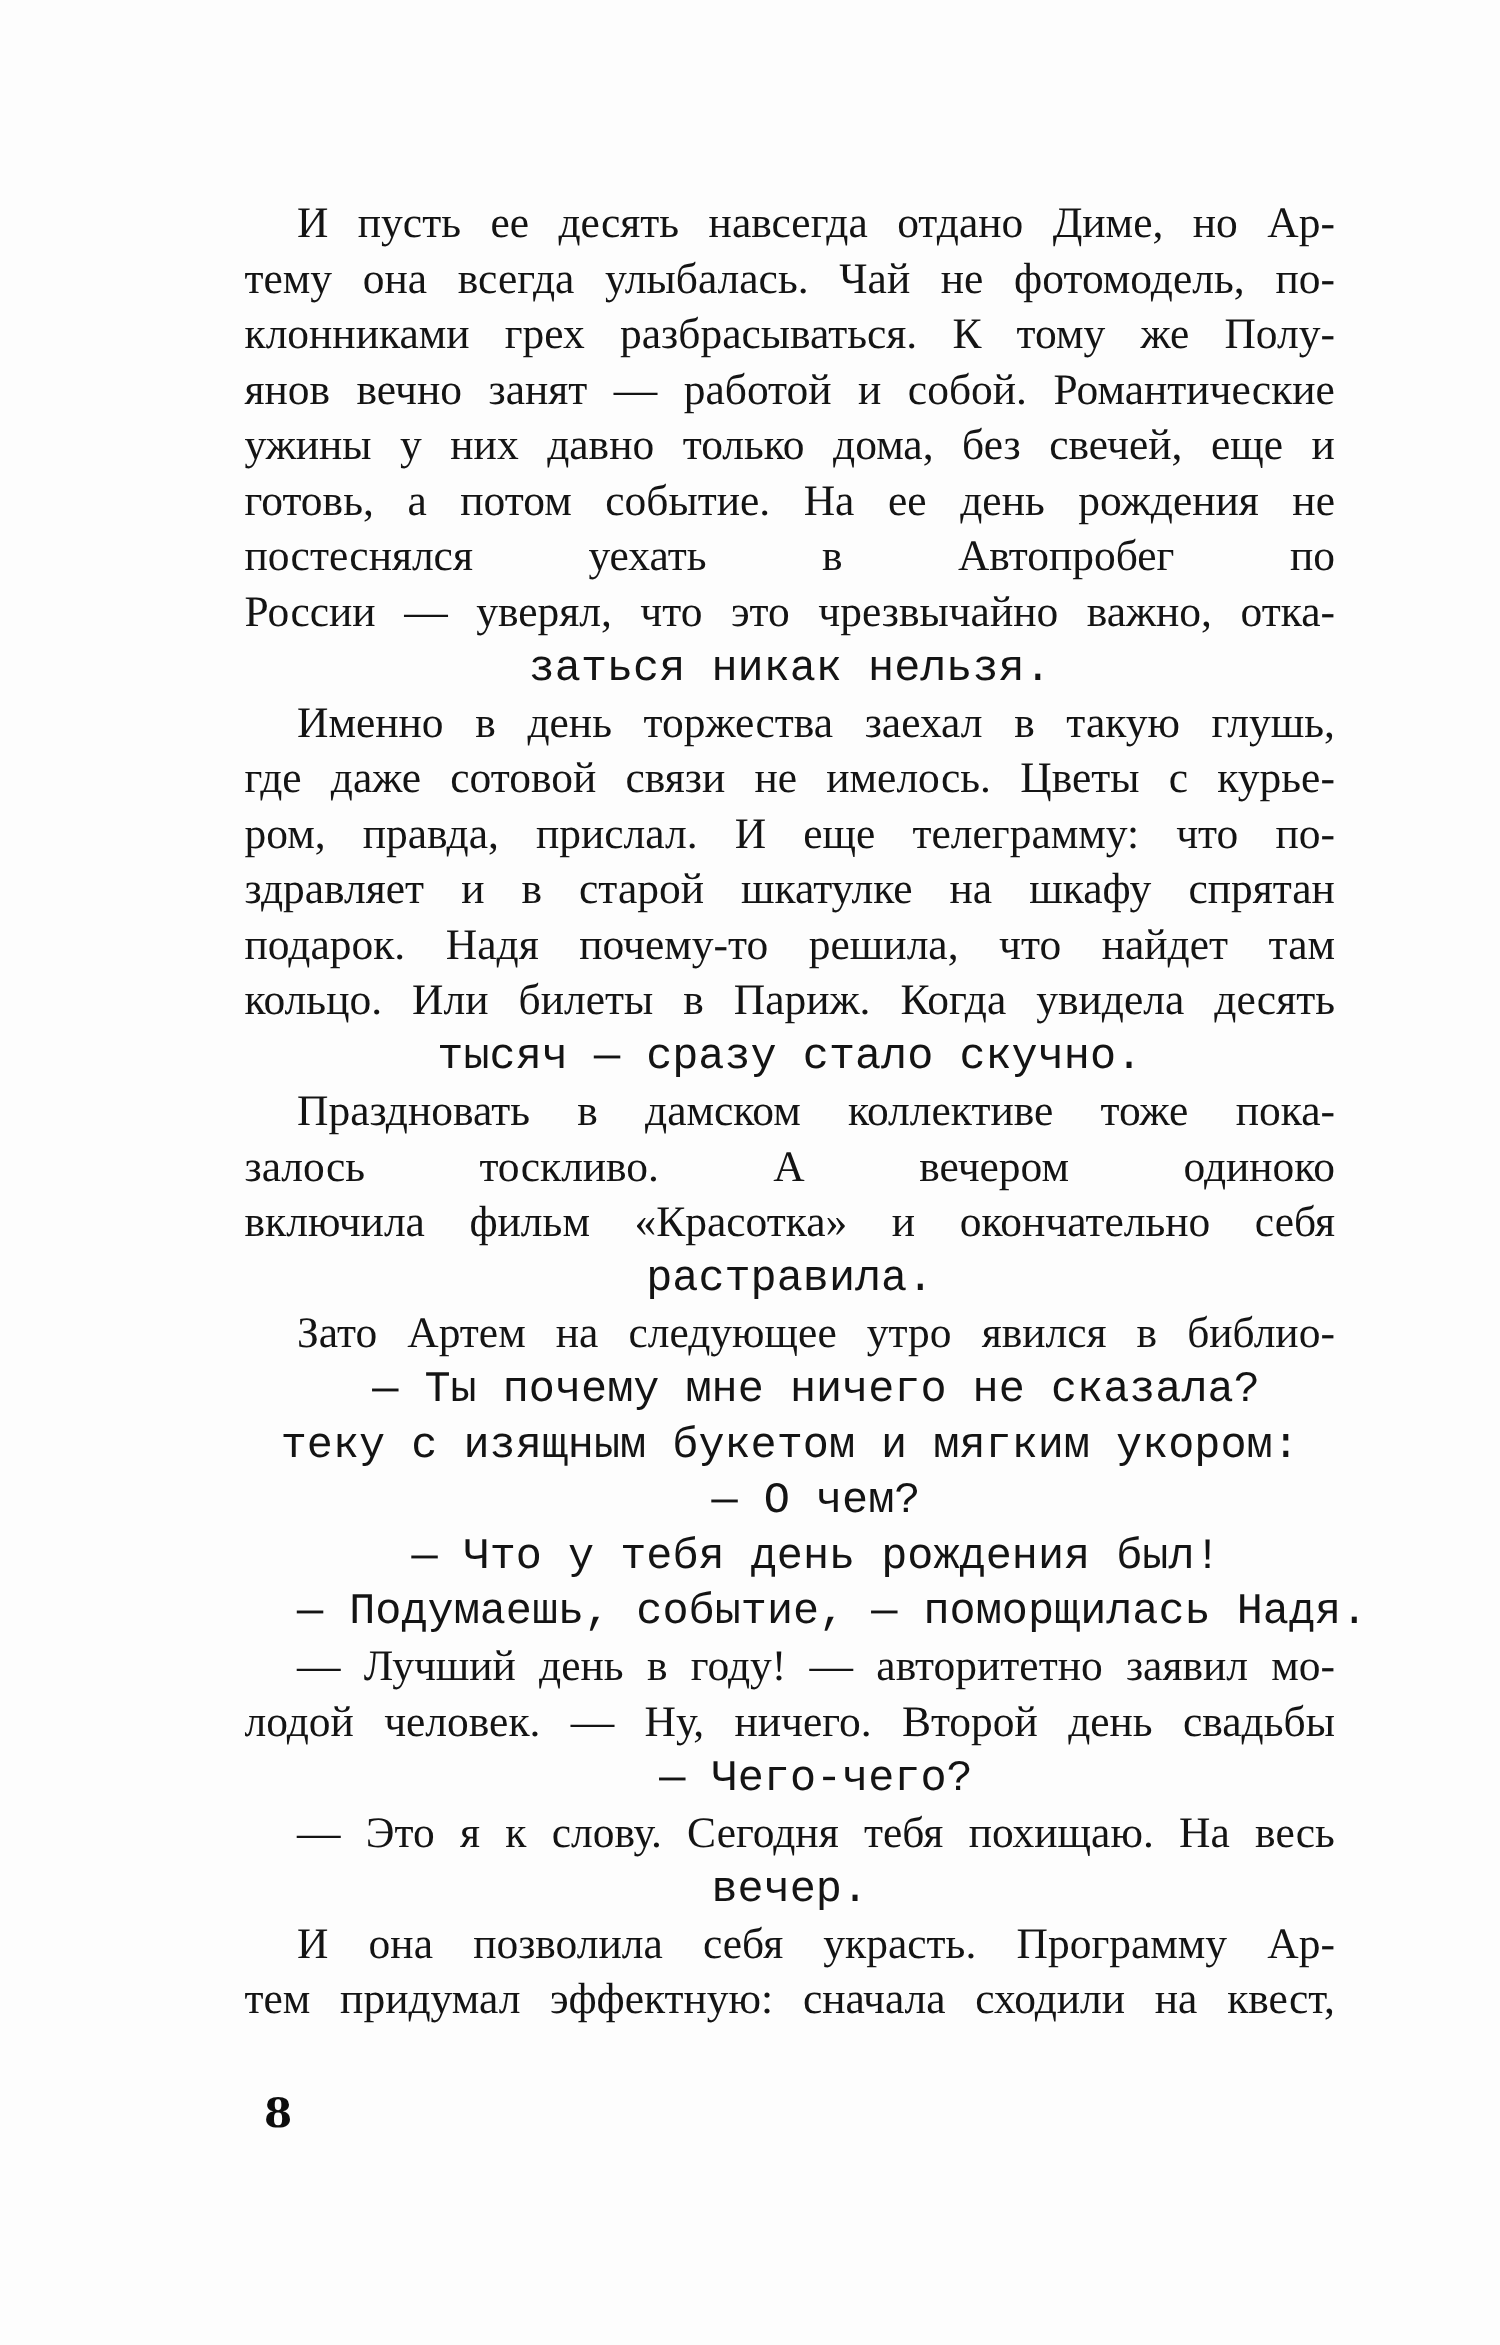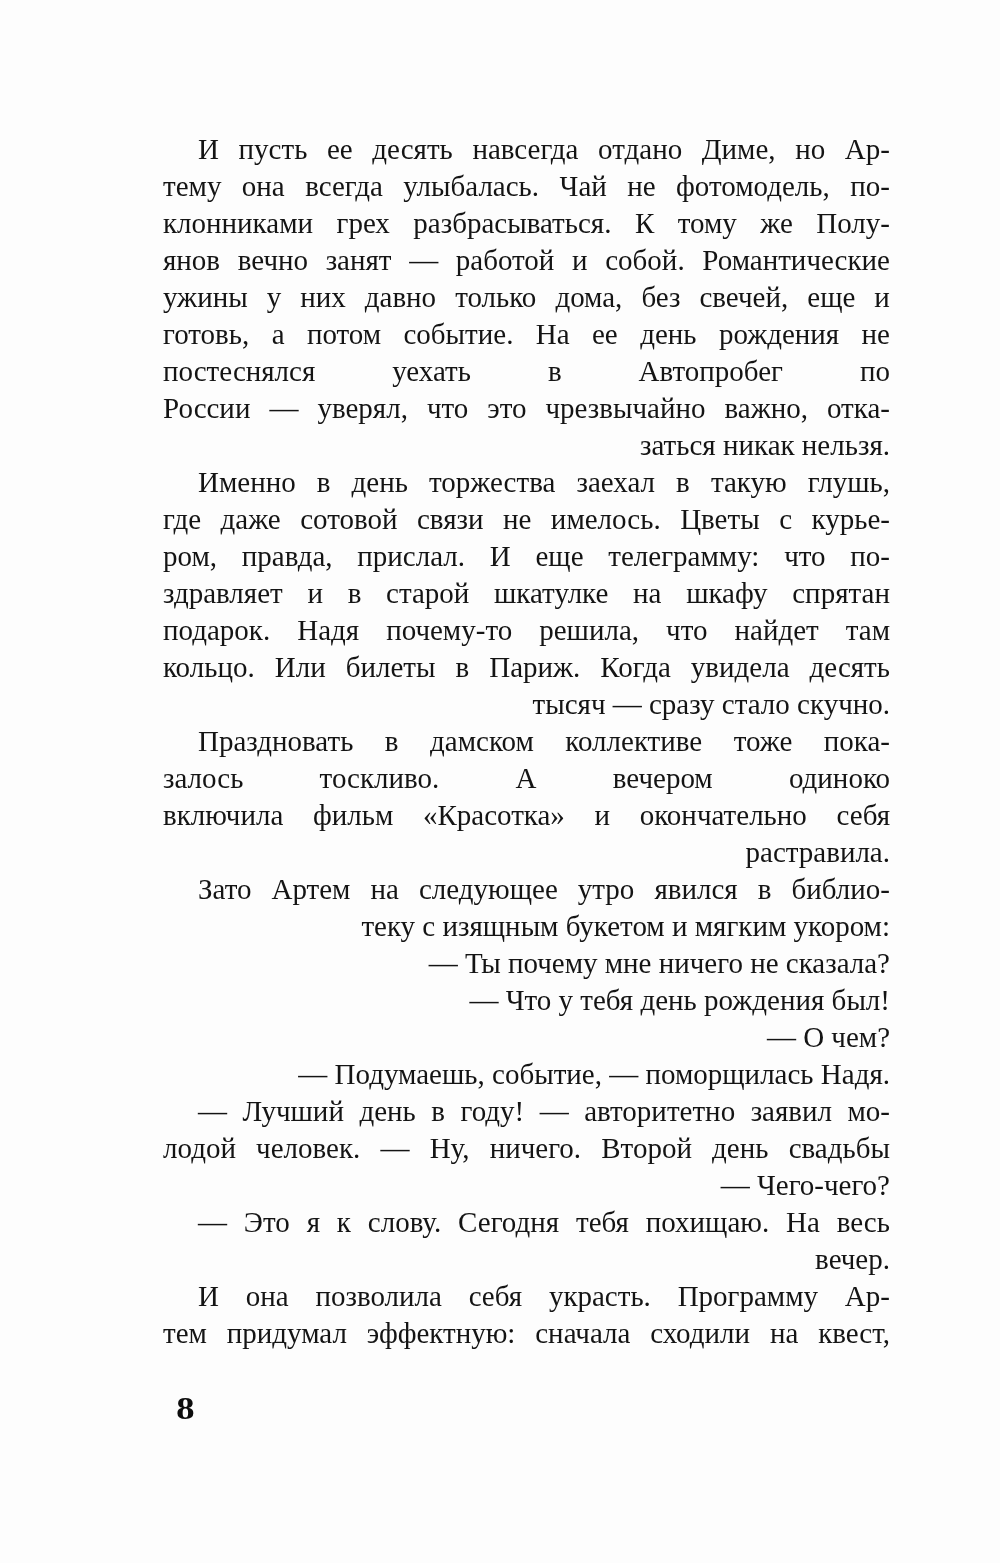--- a/index.html
+++ b/index.html
@@ -27,21 +27,22 @@
     line-height: 37px;
     font-size: 29px;
     white-space: nowrap;
   }
   .line.just {
     display: flex;
     justify-content: space-between;
   }
   .line.plain {
     display: block;
-    text-align: right;
+    text-align: center;
+    font-family: Liberation Mono, monospace;
   }
   .line.indent {
     padding-left: 35px;
   }
   .page-number {
     position: absolute;
     left: 176px;
     top: 1393px;
     font-family: "DejaVu Serif", serif;
     font-weight: bold;
@@ -224,24 +225,24 @@
       <div class="line just indent">
         <span>Зато</span>
         <span>Артем</span>
         <span>на</span>
         <span>следующее</span>
         <span>утро</span>
         <span>явился</span>
         <span>в</span>
         <span>библио-</span>
       </div>
+      <div class="line plain indent">— Ты почему мне ничего не сказала?</div>
       <div class="line plain">теку с изящным букетом и мягким укором:</div>
-      <div class="line plain indent">— Ты почему мне ничего не сказала?</div>
+      <div class="line plain indent">— О чем?</div>
       <div class="line plain indent">— Что у тебя день рождения был!</div>
-      <div class="line plain indent">— О чем?</div>
       <div class="line plain indent">— Подумаешь, событие, — поморщилась Надя.</div>
       <div class="line just indent">
         <span>—</span>
         <span>Лучший</span>
         <span>день</span>
         <span>в</span>
         <span>году!</span>
         <span>—</span>
         <span>авторитетно</span>
         <span>заявил</span>

